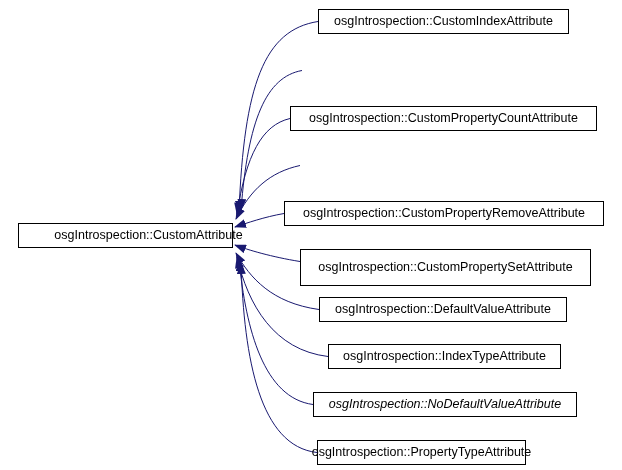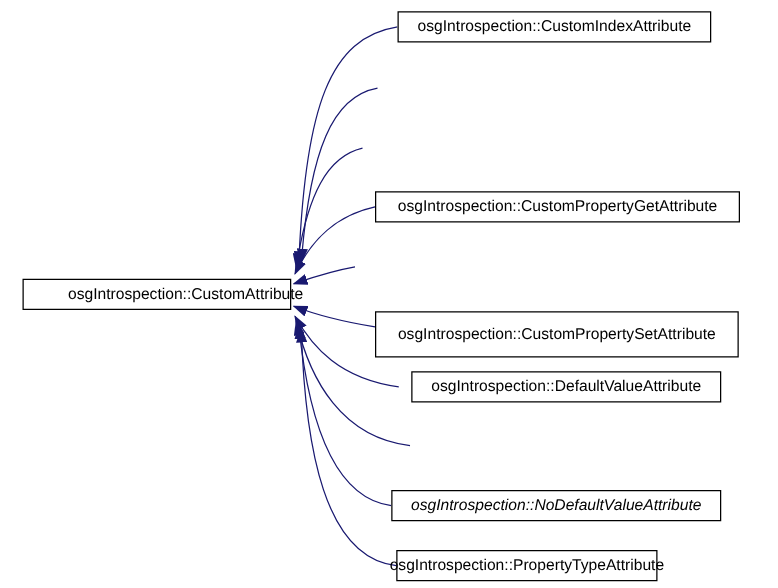--- a/index.html
+++ b/index.html
@@ -58,26 +58,28 @@
       <path d="M313,404.5 C264,398 246,330 239,260" marker-end="url(#arrow)"></path>
       <path d="M317,452.5 C260,446 244,360 241,263" marker-end="url(#arrow)"></path>
     </g>
   </svg>
 
   <div class="node" style="left:18px;  top:223px; width:215px; height:25px;padding-left:46px;">osgIntrospection::CustomAttribute</div>
 
   <div class="node" style="left:318px; top:9px;   width:251px; height:25px;">osgIntrospection::CustomIndexAttribute</div>
 
 
+  <div class="node" style="left:290px; top:106px; width:307px; height:25px;">osgIntrospection::CustomPropertyCountAttribute</div>
 
-  <div class="node" style="left:300px; top:153px; width:292px; height:25px;">osgIntrospection::CustomPropertyGetAttribute</div>
 
+  <div class="node" style="left:284px; top:201px; width:320px; height:25px;">osgIntrospection::CustomPropertyRemoveAttribute</div>
 
   <div class="node" style="left:300px; top:249px; width:291px; height:37px;">osgIntrospection::CustomPropertySetAttribute</div>
 
-  <div class="node" style="left:319px; top:297px; width:248px; height:25px;margin-left:10px;">osgIntrospection::DefaultValueAttribute</div>
+  <div class="node" style="left:319px; top:297px; width:248px; height:25px;">osgIntrospection::DefaultValueAttribute</div>
 
+  <div class="node" style="left:328px; top:344px; width:233px; height:25px;">osgIntrospection::IndexTypeAttribute</div>
 
   <div class="node" style="left:313px; top:392px; width:264px; height:25px;font-style:italic;">osgIntrospection::NoDefaultValueAttribute</div>
 
   <div class="node" style="left:317px; top:440px; width:209px; height:25px;">osgIntrospection::PropertyTypeAttribute</div>
 
 </div>
 
 </body></html>

